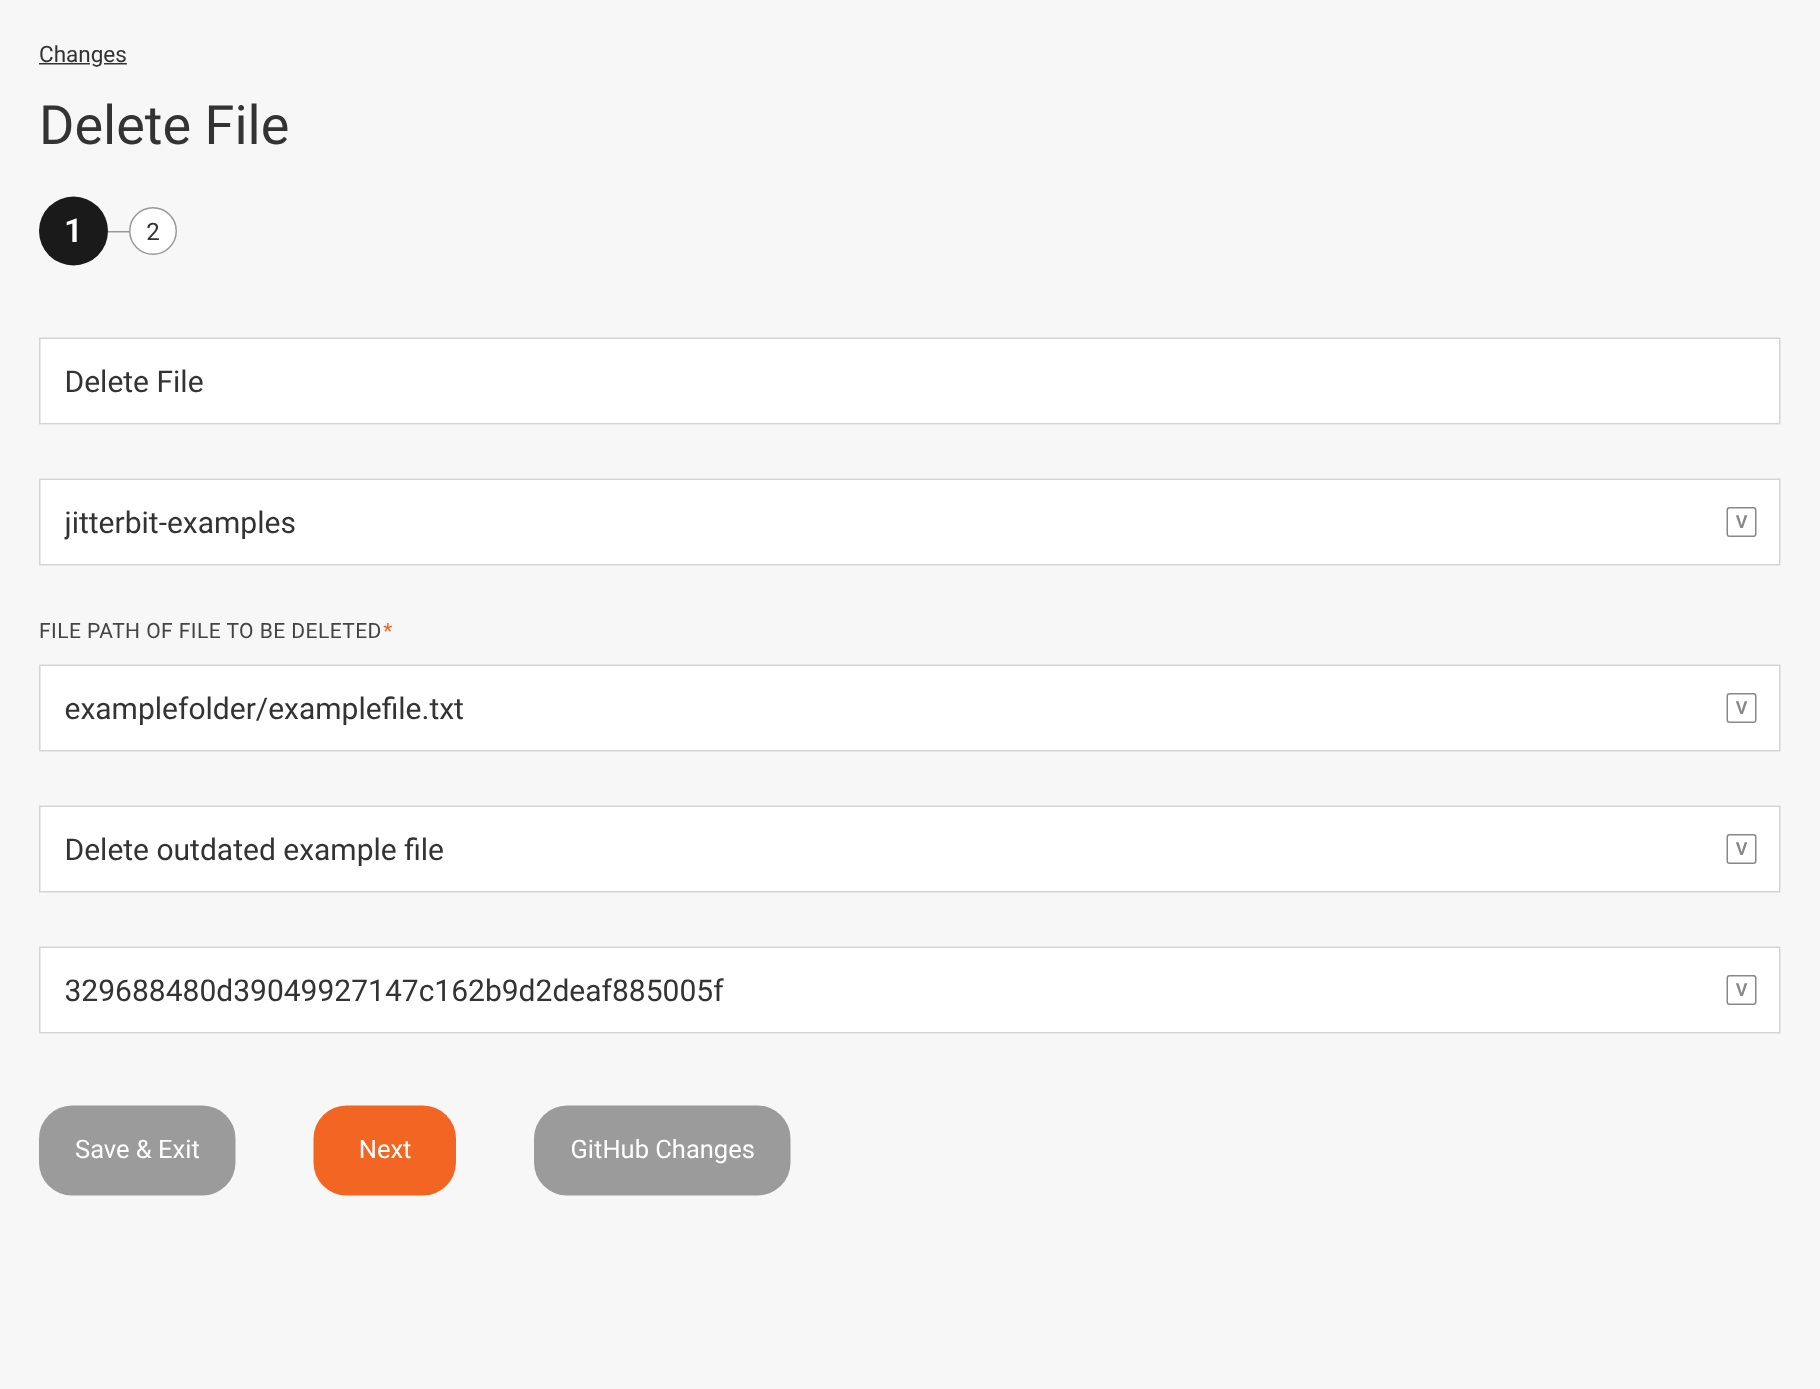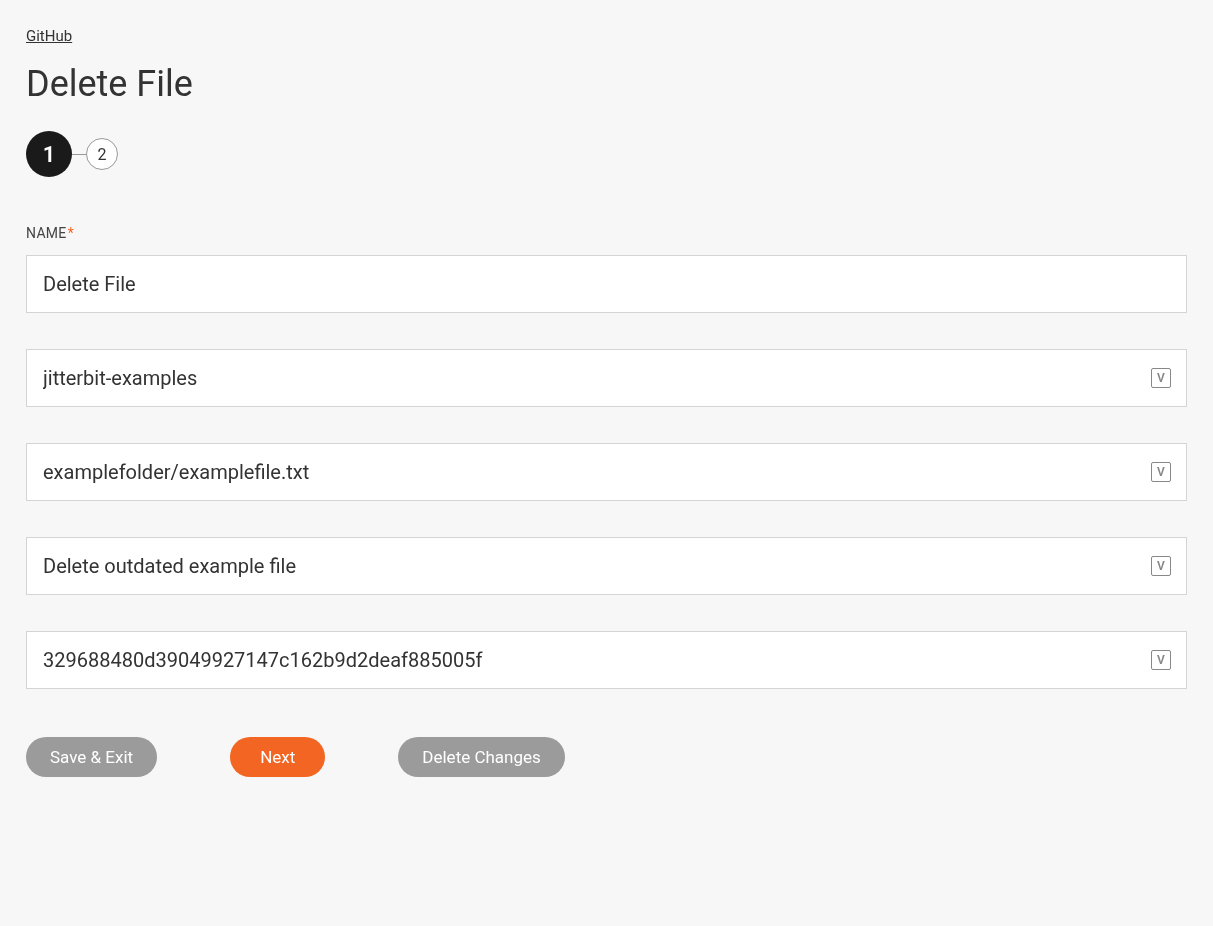--- a/index.html
+++ b/index.html
@@ -101,72 +101,72 @@
     align-items: center;
     justify-content: center;
     font-size: 12px;
     color: #888;
     font-weight: 600;
     cursor: pointer;
     background: #fff;
   }
   .button-row {
     display: flex;
-    gap: 73px;
+    gap: 52px;
     margin-top: 48px;
   }
   .btn {
     border: none;
     border-radius: 22px;
     padding: 10px 24px;
     font-size: 17px;
     cursor: pointer;
     color: #fff;
     font-family: inherit;
   }
   .btn-gray {
     background: #9b9b9b;
   }
   .btn-orange {
     background: #f26522;
-    padding: 10px 30px;
+    padding: 20px 30px;
   }
 </style>
 </head>
 <body>
 
 
 
-<a class="breadcrumb">GitHub</a>
+<a class="breadcrumb">Changes</a>
 
 <h1 class="page-title">Delete File</h1>
 
 <div class="stepper">
   <div class="step step-active">1</div>
   <div class="step-line"></div>
   <div class="step step-inactive">2</div>
 </div>
 
 <div class="form-group">
-  <label class="form-label">
-    <span>NAME</span><span class="required">*</span>
-  </label>
   <div class="input-wrapper">
     <input type="text" class="text-input no-icon" value="Delete File" style="">
   </div>
 </div>
 
 <div class="form-group">
   <div class="input-wrapper">
     <input type="text" class="text-input" value="jitterbit-examples" style="">
     <span class="input-icon">V</span>
   </div>
 </div>
 
 <div class="form-group">
+  <label class="form-label">
+    <span>FILE PATH OF FILE TO BE DELETED</span><span class="required">*</span>
+  </label>
   <div class="input-wrapper">
     <input type="text" class="text-input" value="examplefolder/examplefile.txt" style="">
     <span class="input-icon">V</span>
   </div>
 </div>
 
 <div class="form-group">
   <div class="input-wrapper">
     <input type="text" class="text-input" value="Delete outdated example file" style="">
     <span class="input-icon">V</span>
@@ -176,17 +176,17 @@
 <div class="form-group">
   <div class="input-wrapper">
     <input type="text" class="text-input" value="329688480d39049927147c162b9d2deaf885005f" style="">
     <span class="input-icon">V</span>
   </div>
 </div>
 
 <div class="button-row">
   <button class="btn btn-gray">Save &amp; Exit</button>
   <button class="btn btn-orange">Next</button>
-  <button class="btn btn-gray">Delete Changes</button>
+  <button class="btn btn-gray">GitHub Changes</button>
 </div>
 
 
 
 
 </body></html>

